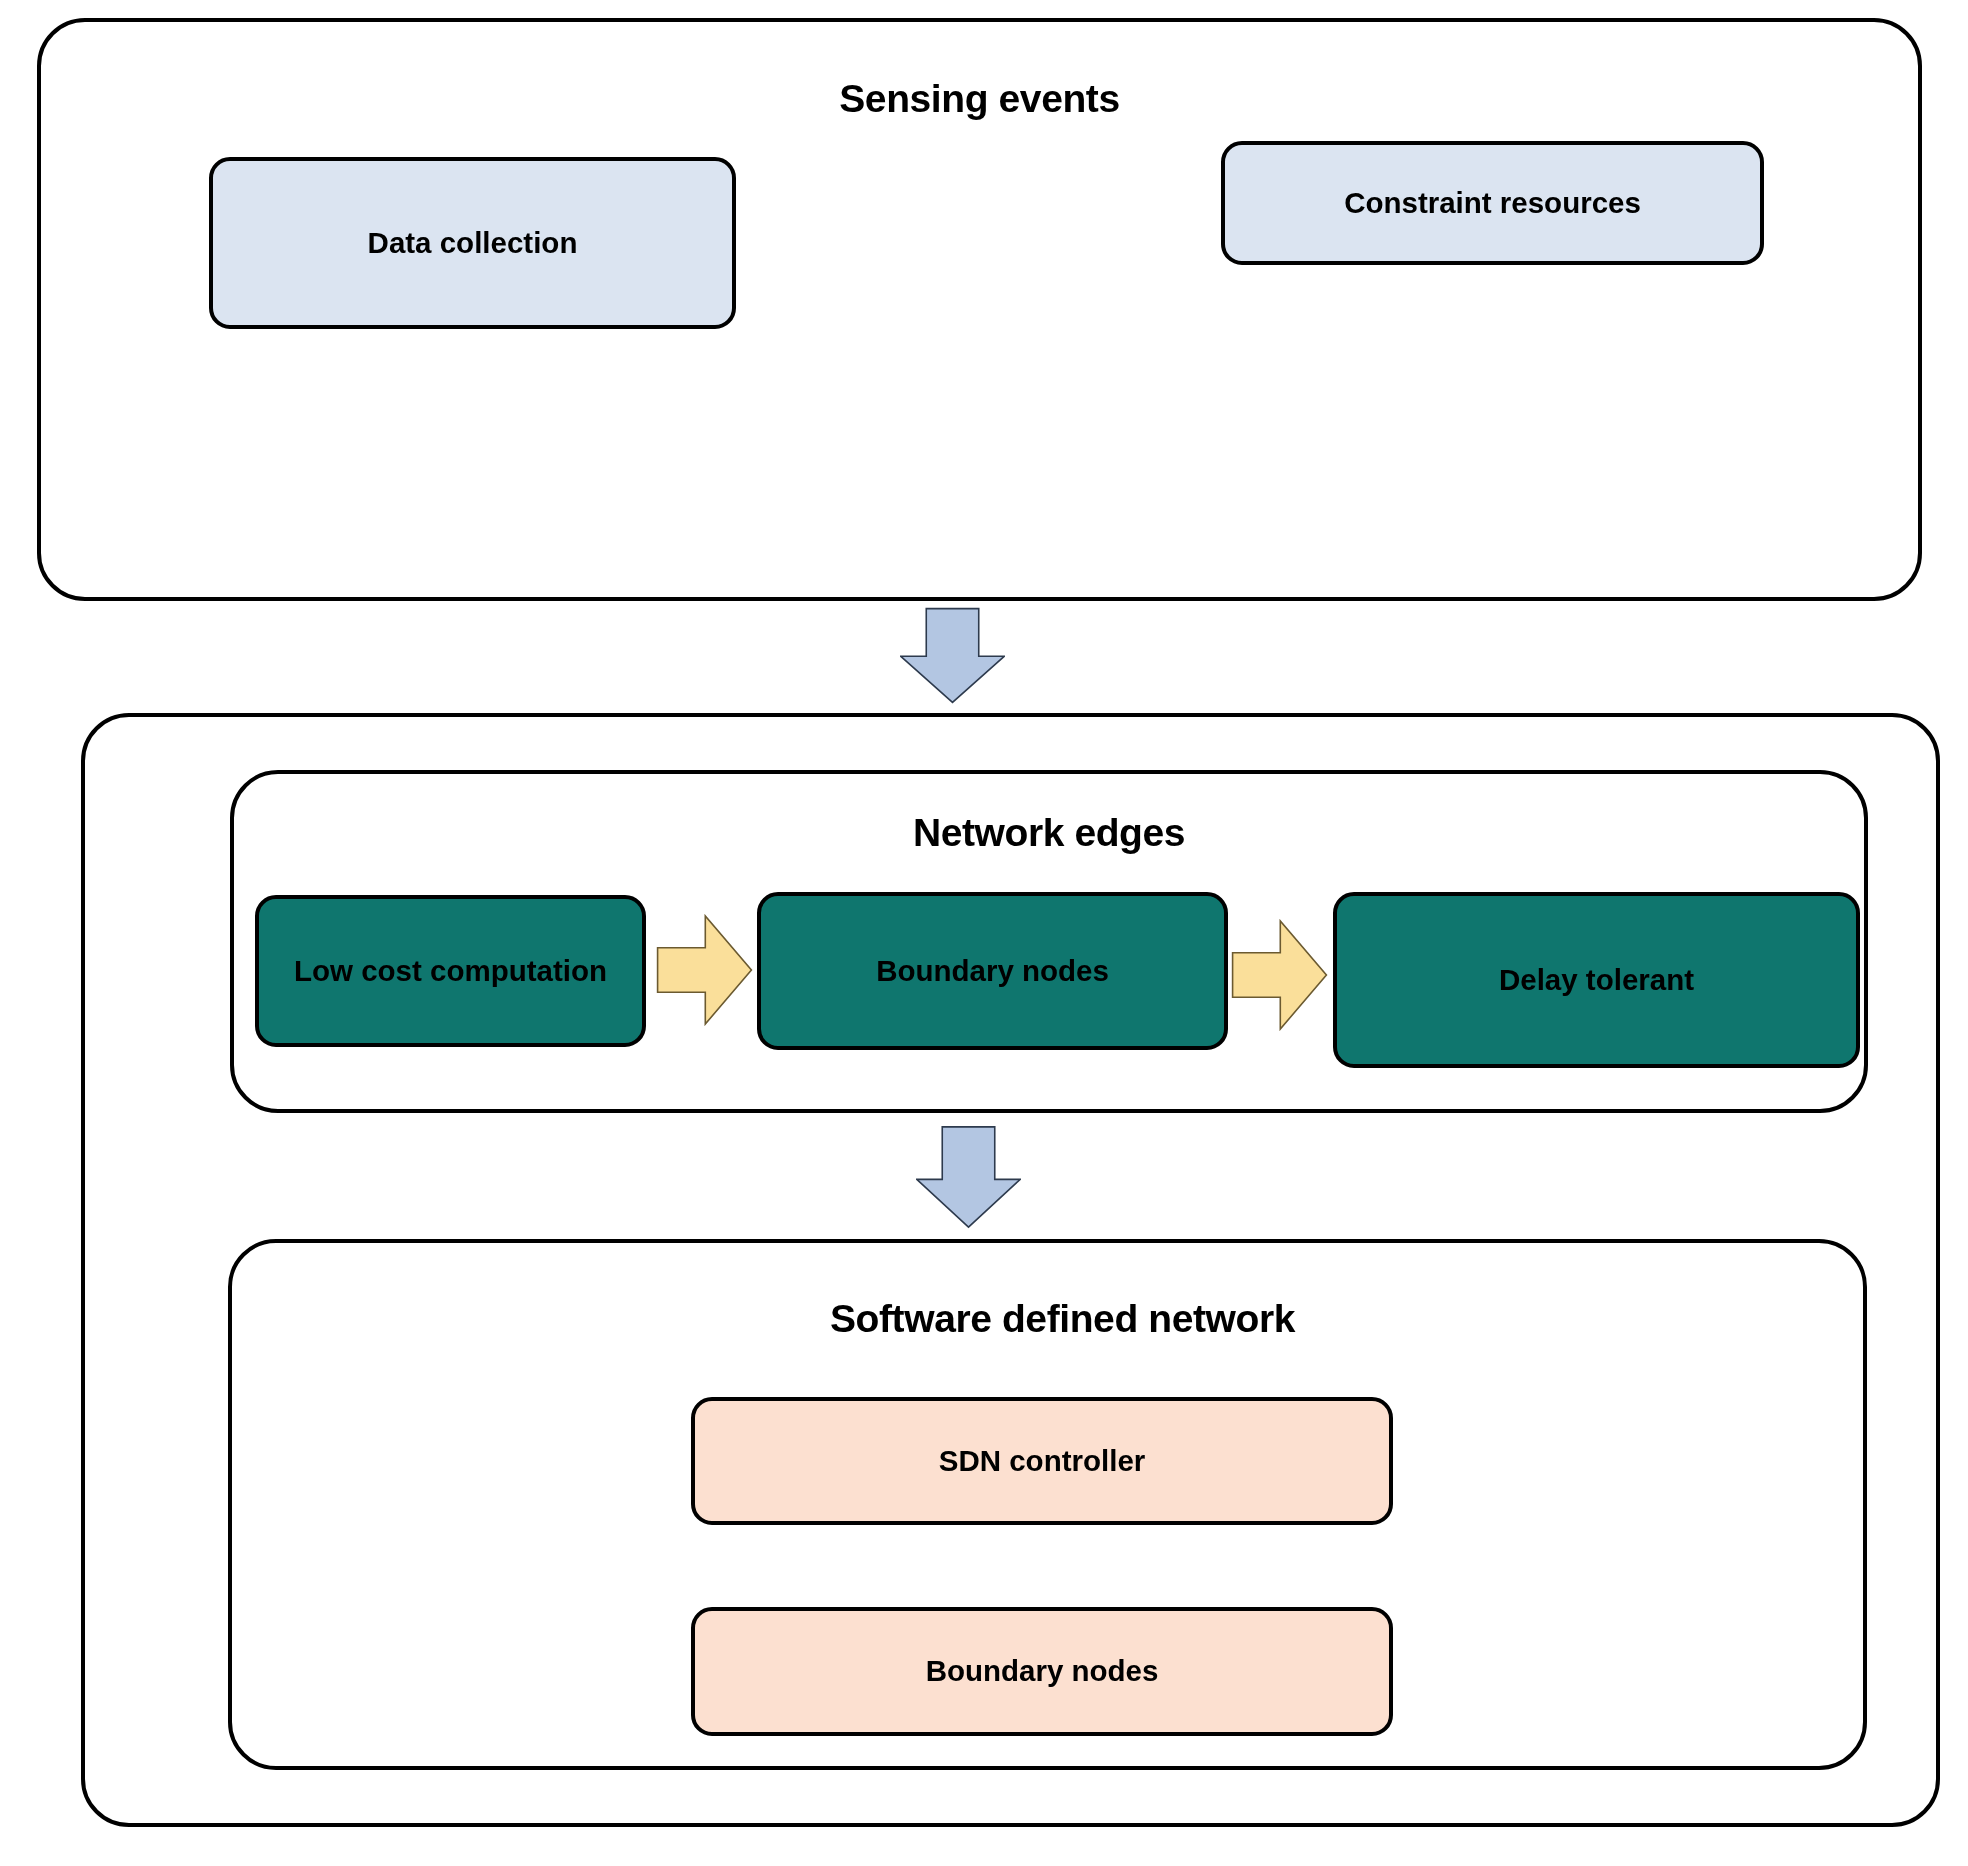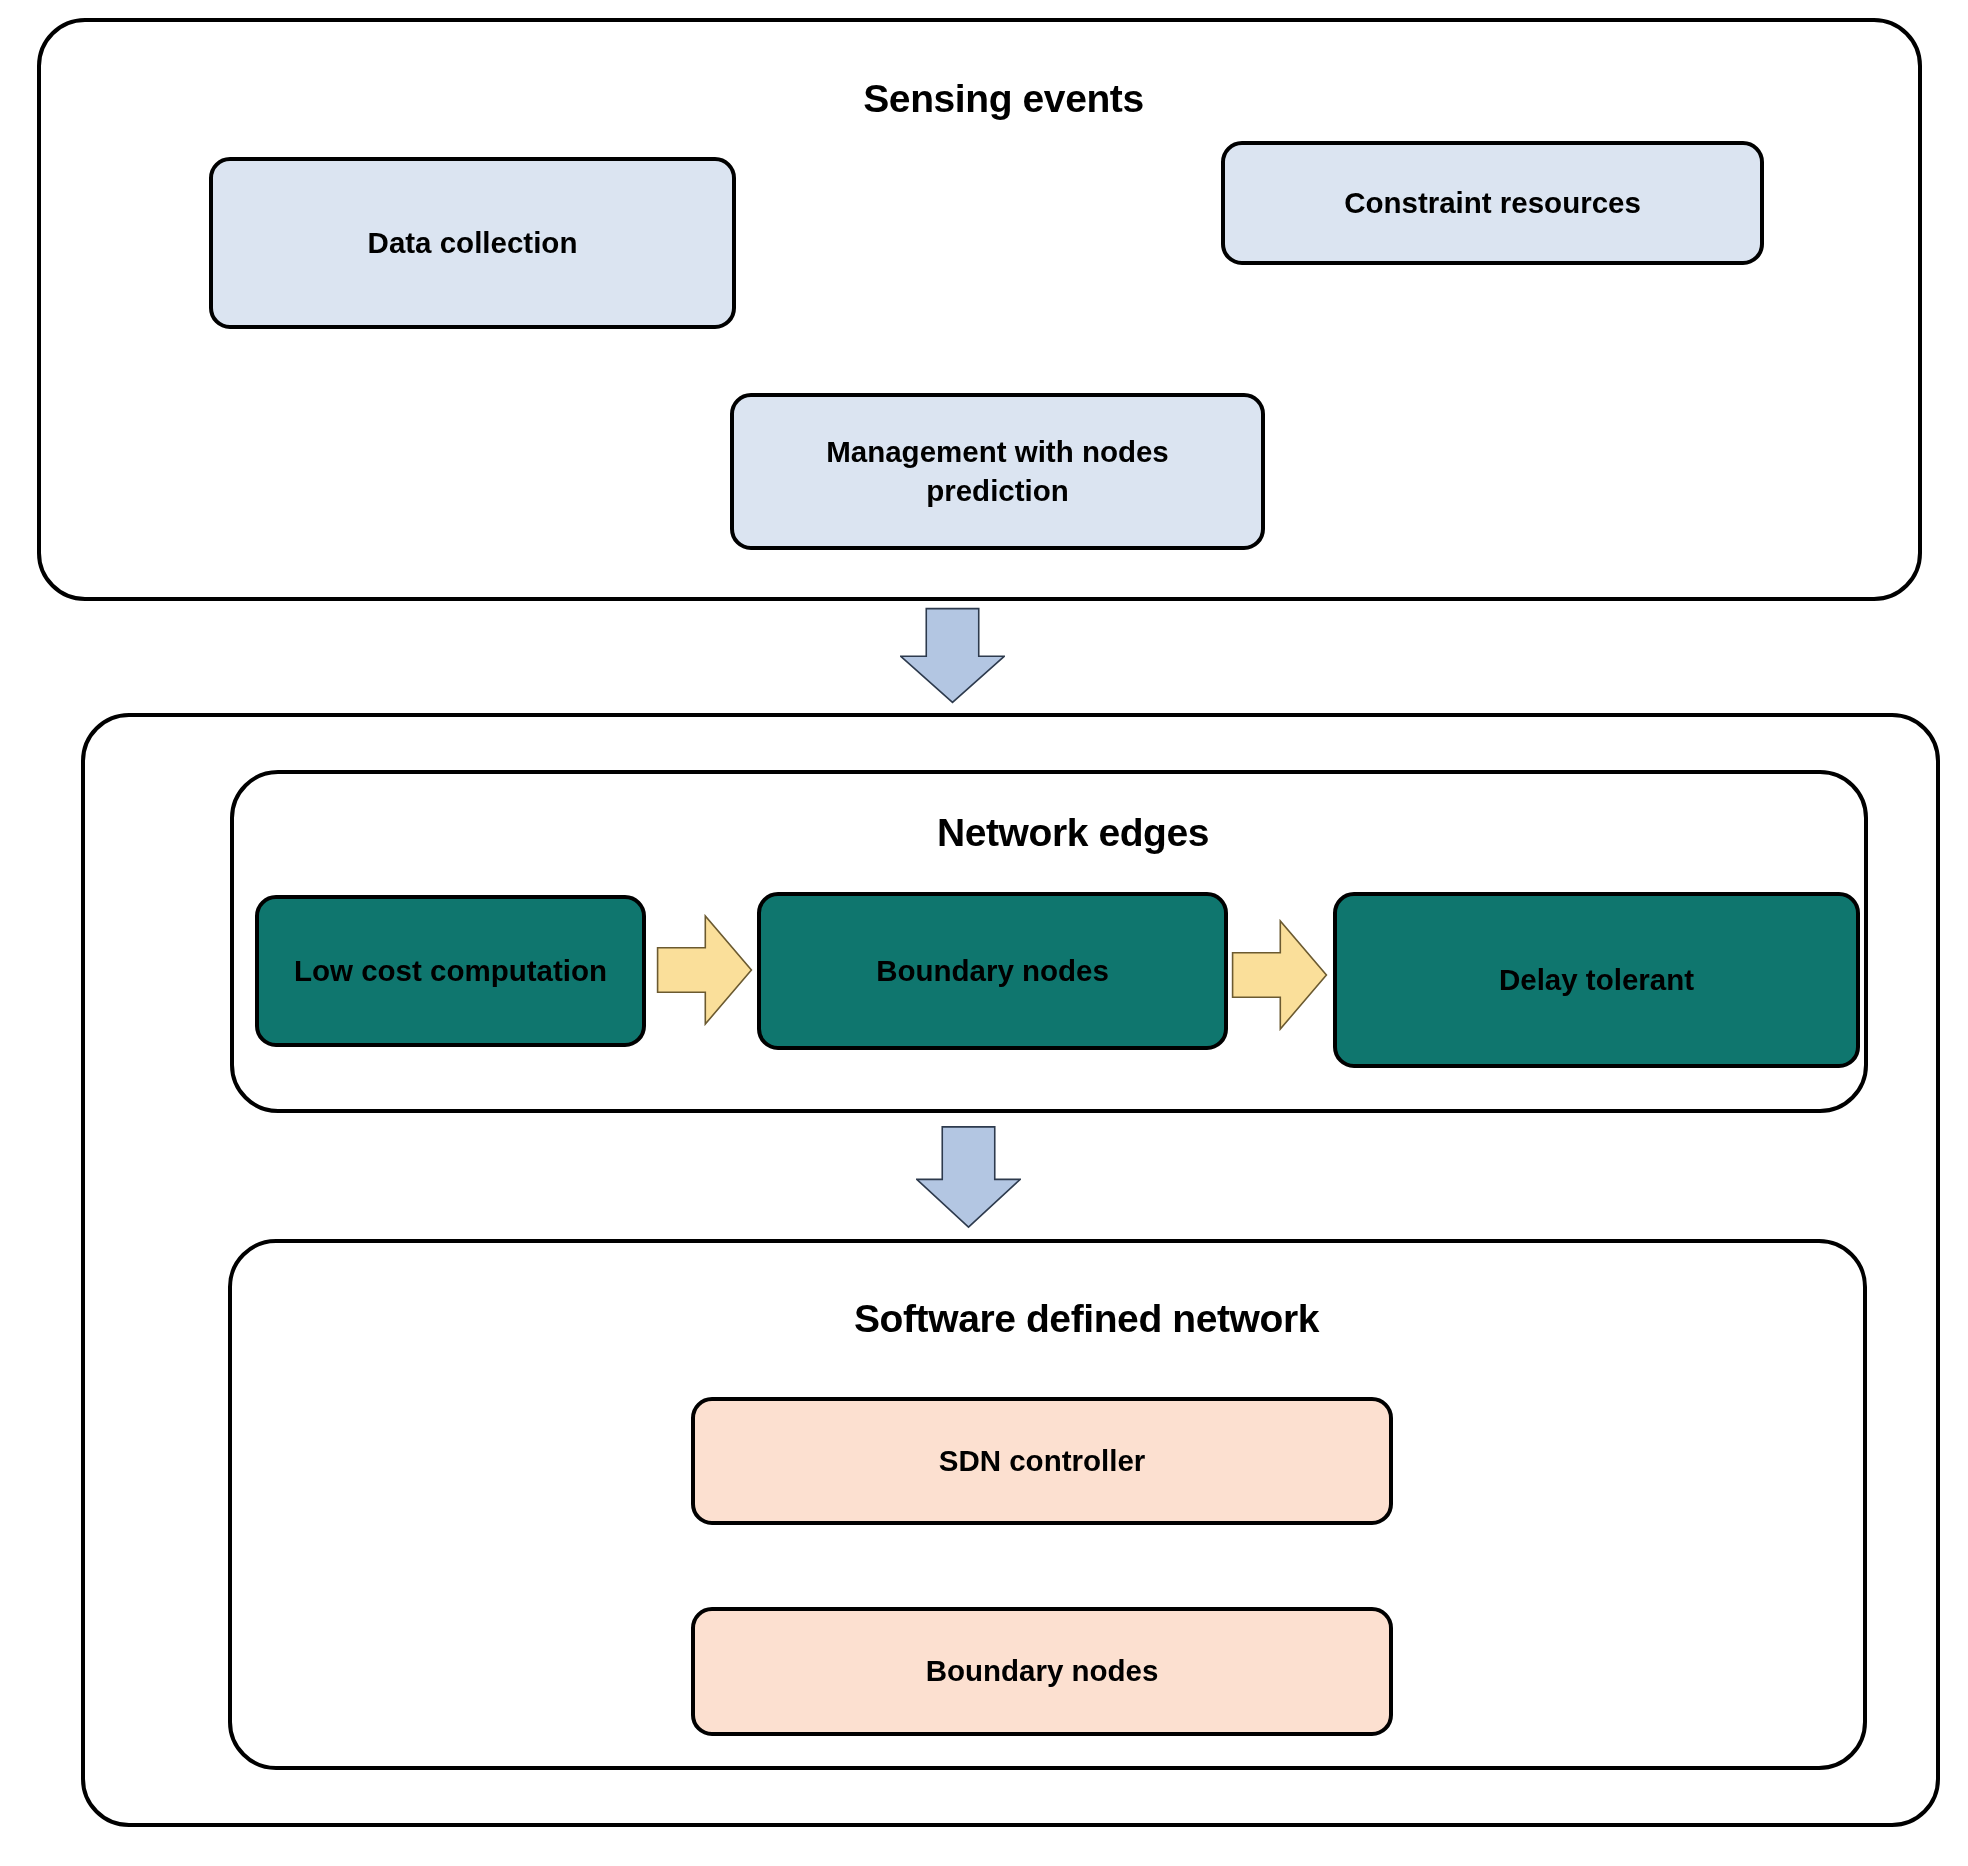--- a/index.html
+++ b/index.html
@@ -38,21 +38,20 @@
   }
 
   
   .section-title {
     position: absolute;
     text-align: center;
     font-weight: bold;
     color: #000000;
     letter-spacing: -0.4px;
     white-space: nowrap;
-    padding-left: 24px;
   }
 
   
   .node-box {
     position: absolute;
     box-sizing: border-box;
     border: 4px solid #000000;
     border-radius: 21px;
     display: flex;
     align-items: center;
@@ -88,23 +87,20 @@
   <div class="section-title" style="left:37px; top:77px; width:1885px; font-size:39px;">Sensing events</div>
 
   <div class="node-box blue" style="left:209px; top:157px; width:527px; height:172px; font-size:29.5px;">
     <span class="label">Data collection</span>
   </div>
 
   <div class="node-box blue" style="left:1221px; top:141px; width:543px; height:124px; font-size:29.5px;">
     <span class="label">Constraint resources</span>
   </div>
 
-  <div class="node-box blue" style="left:730px; top:393px; width:535px; height:157px; font-size:29.5px;">
-    <span class="label" style="max-width:399px;">Management with nodes prediction</span>
-  </div>
 
   <div class="arrow-down" style="left:900px; top:607px; width:105px; height:97px;">
     <svg width="105" height="97" viewBox="0 0 132 122">
       <polygon points="33,2 99,2 99,62 131,62 66,120 1,62 33,62" fill="#b3c6e2" stroke="#2d3a4d" stroke-width="2"></polygon>
     </svg>
   </div>
 
   <div class="outer-container" style="left:81px; top:713px; width:1859px; height:1114px;"></div>
 
   <div class="inner-container" style="left:230px; top:770px; width:1638px; height:343px;"></div>

